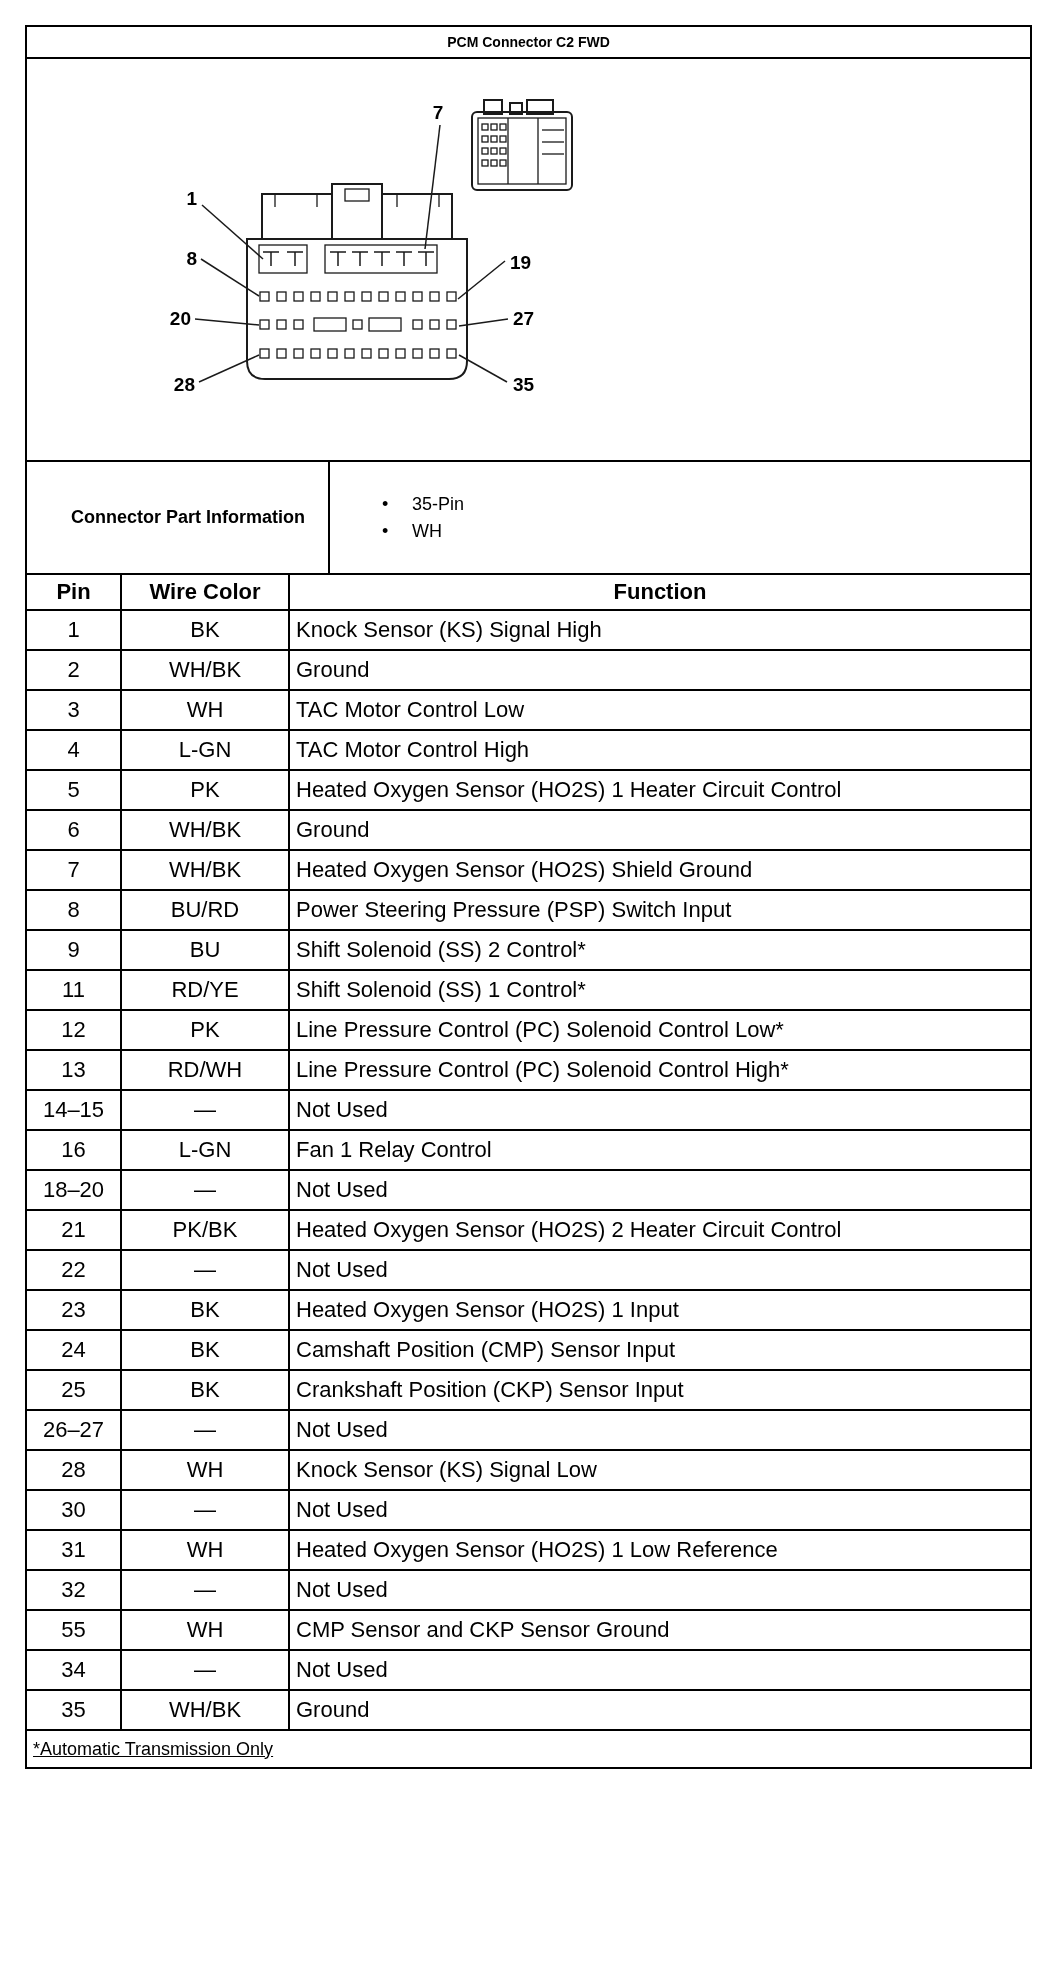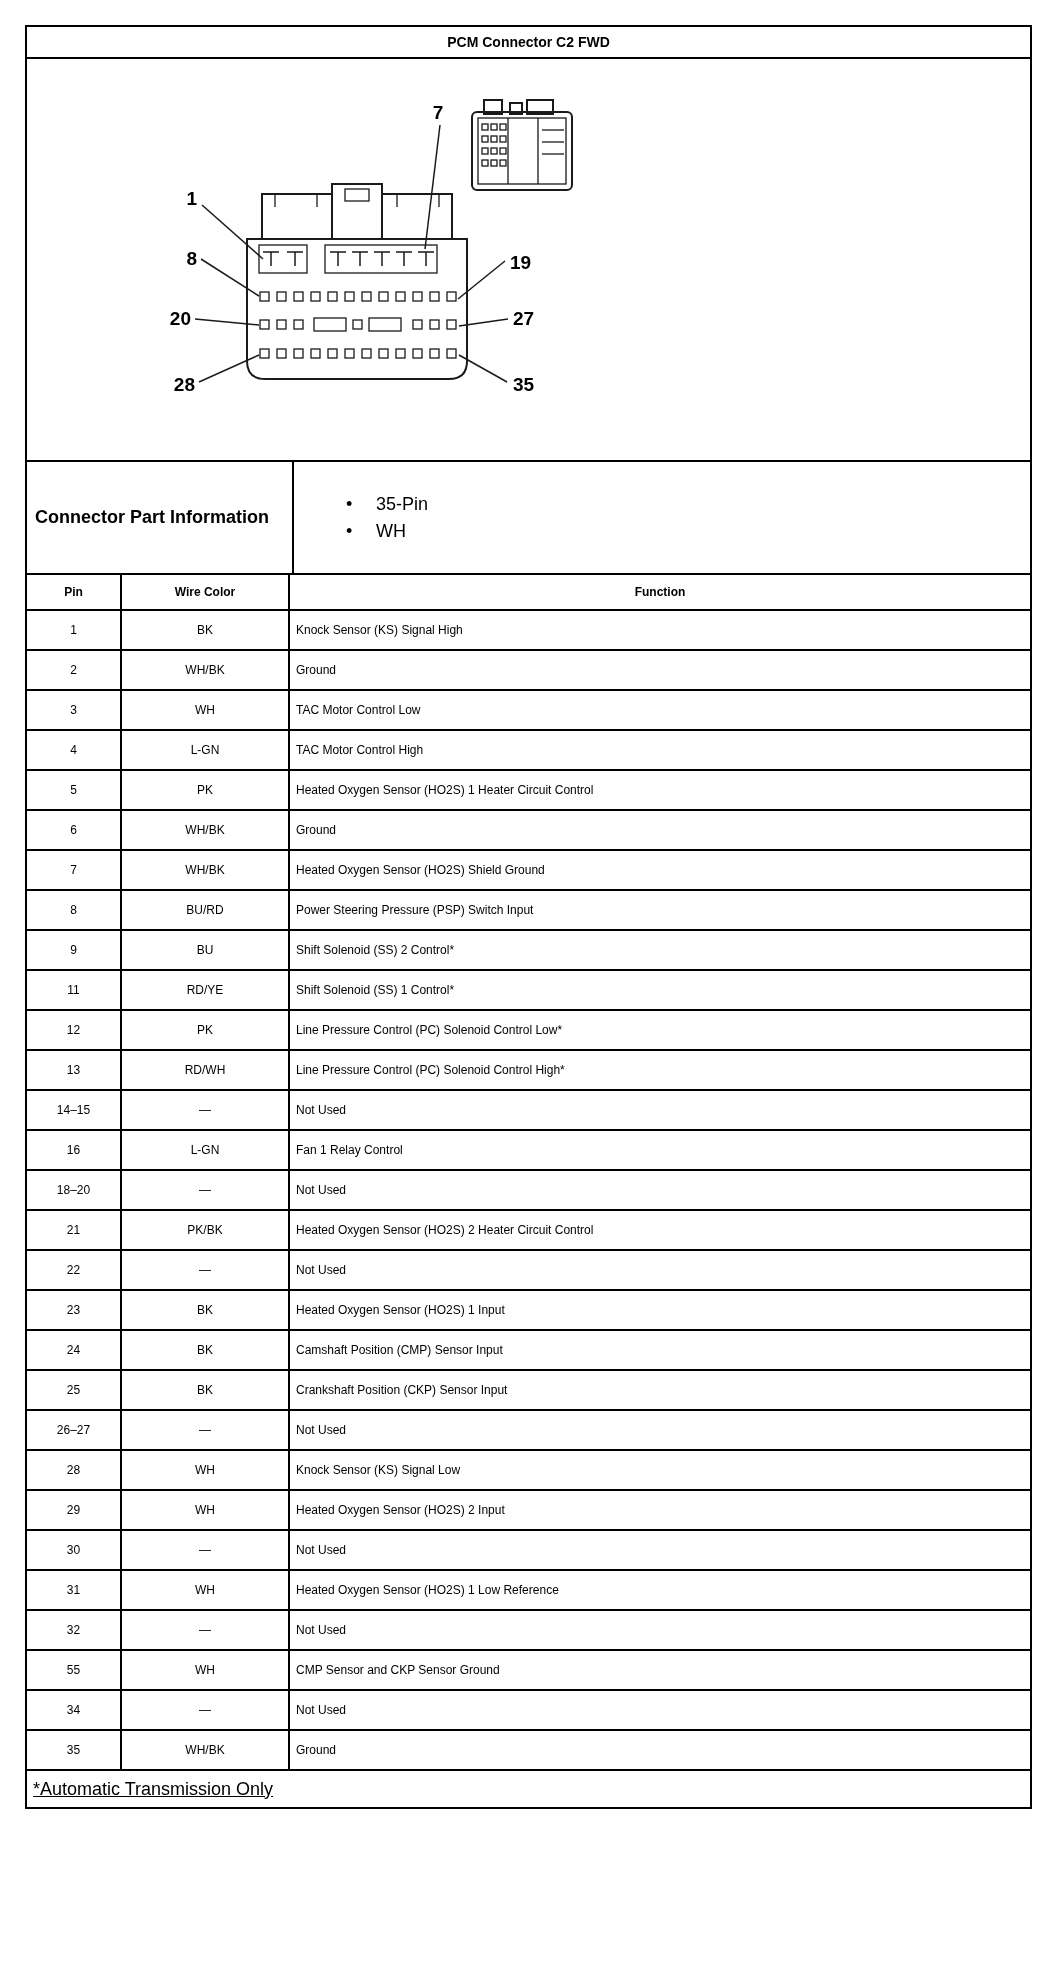--- a/index.html
+++ b/index.html
@@ -4,25 +4,25 @@
 <style>
   html,body { margin:0; padding:0; background:#ffffff; }
   body { font-family:"Liberation Sans", sans-serif; color:#000; }
   .page { width:1056px; height:1972px; box-sizing:border-box; padding:25px 24px 0 25px; background:#fff; }
   .sec { border:2px solid #000; box-sizing:border-box; background:#fff; }
   .stack { margin-top:-2px; }
   .title-box { height:34px; display:flex; align-items:center; justify-content:center; font-weight:bold; font-size:14px; }
   .diagram-box { height:405px; position:relative; overflow:hidden; }
   .diagram-box svg { display:block; margin:30px 0 0 130px; }
   .info-row { height:115px; display:flex; }
-  .info-label { width:267px; display:flex; align-items:center; padding-left:8px; font-weight:bold; font-size:18px; border-right:2px solid #000; box-sizing:border-box; }
+  .info-label { width:267px; display:flex; align-items:center; padding-left:8px; font-weight:bold; font-size:18px; border-right:2px solid #000; box-sizing:border-box;margin-left:36px; }
   .info-bullets { flex:1; display:flex; flex-direction:column; justify-content:center; padding-left:52px; font-size:18px; gap:6px; }
   .bullet-item { display:flex; align-items:center; }
   .bullet-item .dot { width:30px; font-size:18px; }
-  table.pinout { width:100%; border-collapse:collapse; font-size:12px; table-layout:fixed; }
+  table.pinout { width:100%; border-collapse:collapse; font-size:22px; table-layout:fixed; }
   table.pinout th, table.pinout td { border:2px solid #000; padding:0 6px; overflow:hidden; white-space:nowrap; }
   table.pinout th { font-weight:bold; height:34px; text-align:center; }
   table.pinout td { height:38px; }
   .col-pin { width:95px; }
   .col-color { width:168px; }
   td.c { text-align:center; }
   td.l { text-align:left; }
   .footnote { height:40px; display:flex; align-items:center; padding-left:6px; font-size:18px;text-decoration:underline; }
   .callout-num { font:bold 19px "Liberation Sans", sans-serif; fill:#000; }
   .ln { stroke:#1a1a1a; stroke-width:1.5; fill:none; }
@@ -296,25 +296,20 @@
           <td class="c">26–27</td>
           <td class="c">—</td>
           <td class="l">Not Used</td>
         </tr>
         <tr>
           <td class="c">28</td>
           <td class="c">WH</td>
           <td class="l">Knock Sensor (KS) Signal Low</td>
         </tr>
         <tr>
-          <td class="c">29</td>
-          <td class="c">WH</td>
-          <td class="l">Heated Oxygen Sensor (HO2S) 2 Input</td>
-        </tr>
-        <tr>
           <td class="c">30</td>
           <td class="c">—</td>
           <td class="l">Not Used</td>
         </tr>
         <tr>
           <td class="c">31</td>
           <td class="c">WH</td>
           <td class="l">Heated Oxygen Sensor (HO2S) 1 Low Reference</td>
         </tr>
         <tr>

